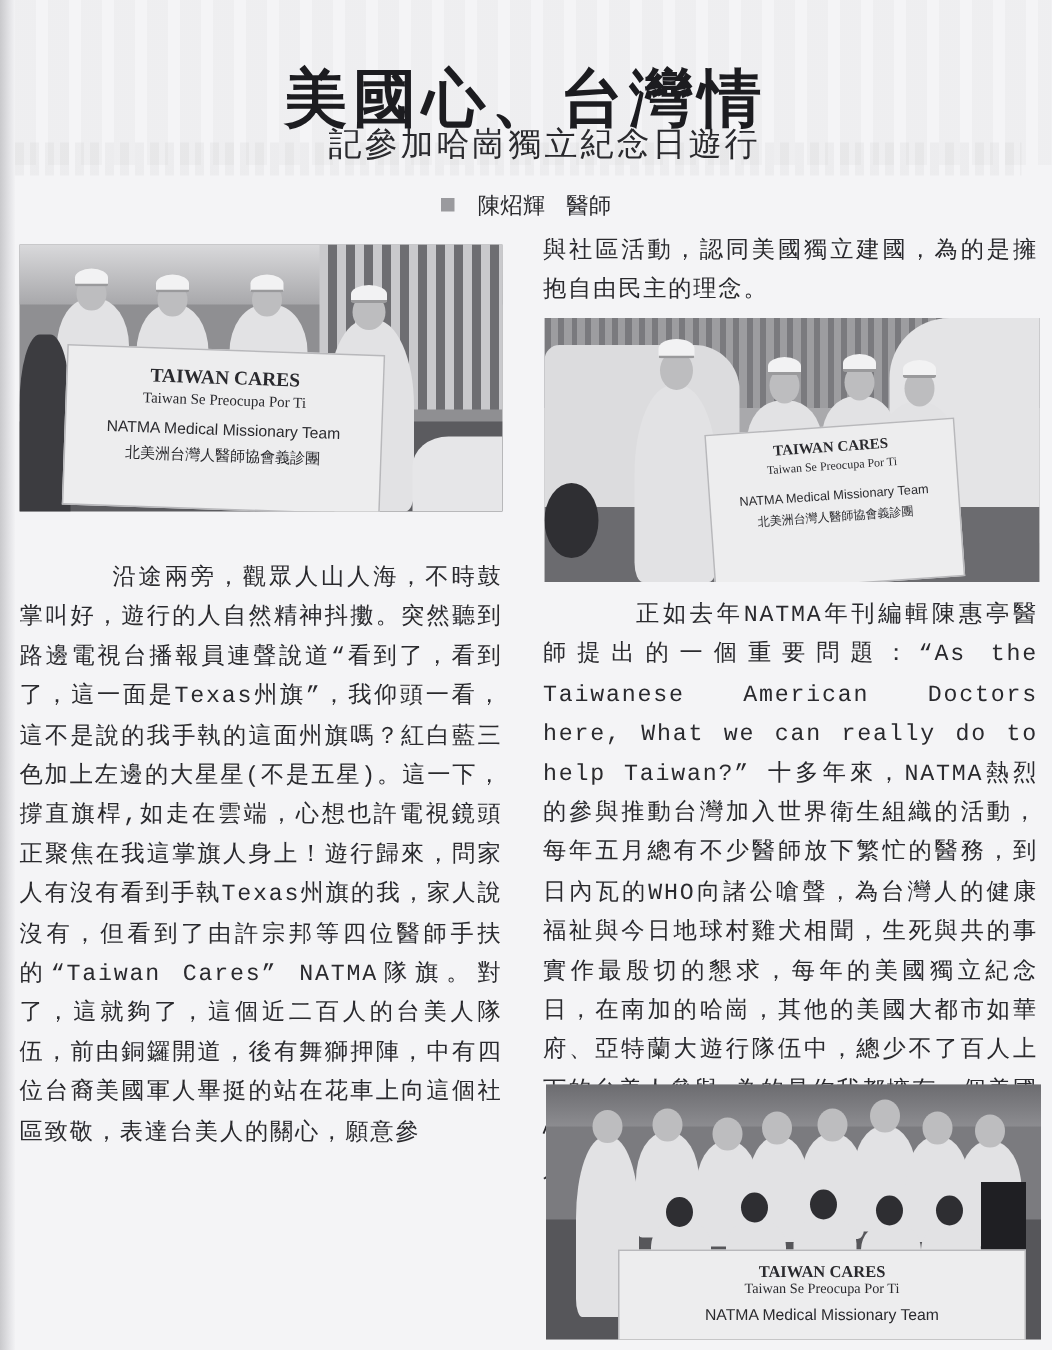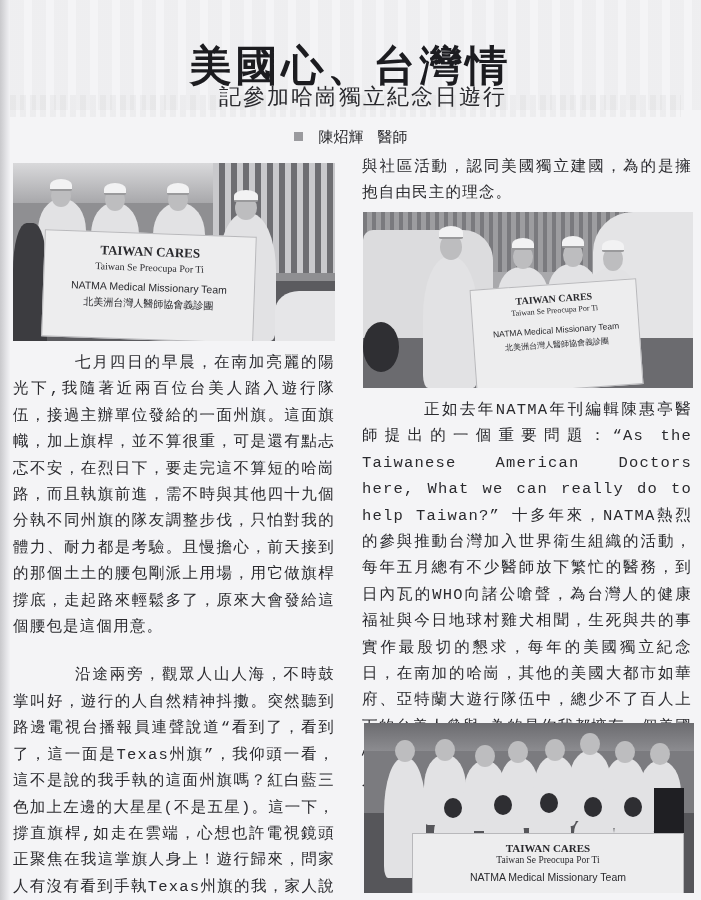--- a/index.html
+++ b/index.html
@@ -135,21 +135,20 @@
   <div class="banner" style="left:30px; top:70px; width:210px; height:105px; transform:rotate(2deg);">
     <span class="b1" style="font-size:13px; margin-top:10px;">TAIWAN CARES</span>
     <span class="b2" style="font-size:10px; margin-top:2px;">Taiwan Se Preocupa Por Ti</span>
     <span class="b3" style="font-size:10.5px; margin-top:8px;">NATMA Medical Missionary Team</span>
     <span class="b4" style="font-size:10px; margin-top:4px;">北美洲台灣人醫師協會義診團</span>
   </div>
   <div style="position:absolute; right:0; bottom:0; width:60px; height:50px; background:#e6e6e8; border-radius:40% 0 0 0;"></div>
 </div>
 
 <div class="col" style="left:13px; top:350px; width:322px;">
-  <p class="indent">七月四日的早晨，在南加亮麗的陽光下,我隨著近兩百位台美人踏入遊行隊伍，接過主辦單位發給的一面州旗。這面旗幟，加上旗桿，並不算很重，可是還有點忐忑不安，在烈日下，要走完這不算短的哈崗路，而且執旗前進，需不時與其他四十九個分執不同州旗的隊友調整步伐，只怕對我的體力、耐力都是考驗。且慢擔心，前天接到的那個土土的腰包剛派上用場，用它做旗桿撐底，走起路來輕鬆多了，原來大會發給這個腰包是這個用意。</p>
   <div class="gap"></div>
   <p class="indent">沿途兩旁，觀眾人山人海，不時鼓掌叫好，遊行的人自然精神抖擻。突然聽到路邊電視台播報員連聲說道“看到了，看到了，這一面是Texas州旗”，我仰頭一看，這不是說的我手執的這面州旗嗎？紅白藍三色加上左邊的大星星(不是五星)。這一下，撐直旗桿,如走在雲端，心想也許電視鏡頭正聚焦在我這掌旗人身上！遊行歸來，問家人有沒有看到手執Texas州旗的我，家人說沒有，但看到了由許宗邦等四位醫師手扶的“Taiwan Cares” NATMA隊旗。對了，這就夠了，這個近二百人的台美人隊伍，前由銅鑼開道，後有舞獅押陣，中有四位台裔美國軍人畢挺的站在花車上向這個社區致敬，表達台美人的關心，願意參</p>
 </div>
 
 <div class="col" style="left:362px; top:154px; width:330px;">
   <p>與社區活動，認同美國獨立建國，為的是擁抱自由民主的理念。</p>
 </div>
 
 <div class="photo" style="left:363px; top:212px; width:330px; height:176px; background:#a9a9ac;">
   <div class="sky" style="height:60px; background:repeating-linear-gradient(90deg,#7a7a7e 0 4px,#9d9da0 4px 9px);"></div>

